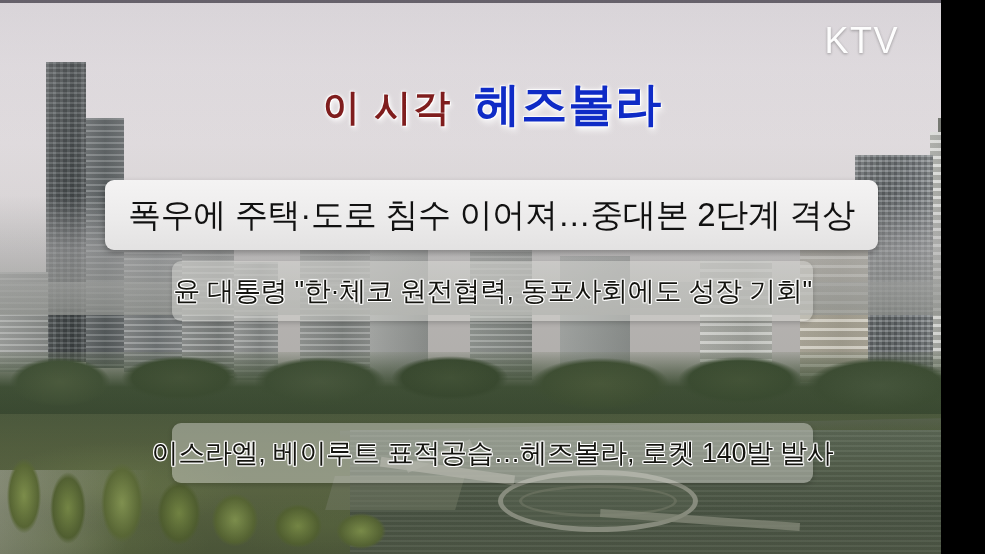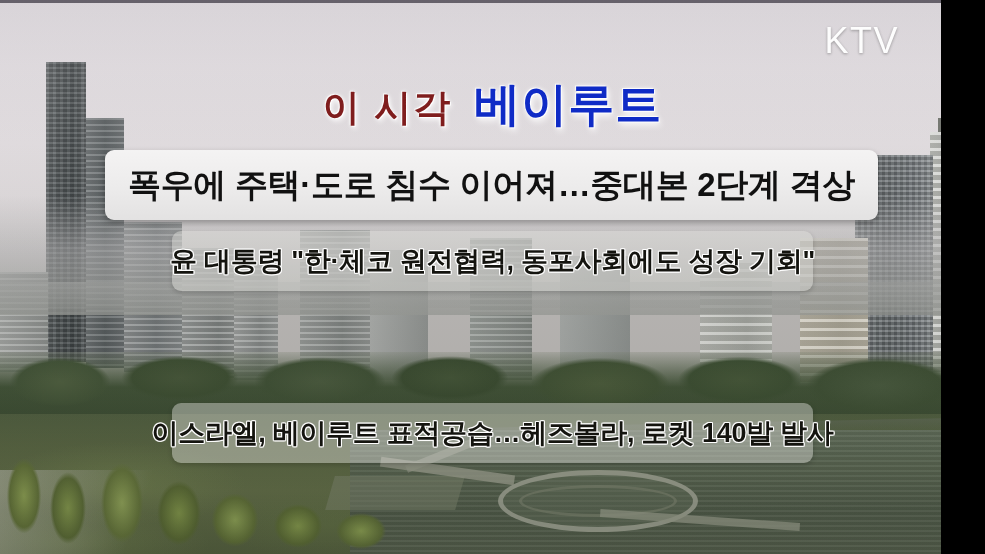--- a/index.html
+++ b/index.html
@@ -275,23 +275,24 @@
       1px 1px 0 rgba(255,255,255,.9),
       -1px -1px 0 rgba(255,255,255,.8),
       2px 4px 6px rgba(255,255,255,.85);
   }
 
   
   .headline {
     position:absolute;
     display:flex; align-items:center; justify-content:center;
     border-radius:9px;
-    font-weight:bold;
+    font-weight:normal;
     white-space:nowrap;
     font-family:"Liberation Sans", sans-serif;
+    margin-top:30px;
   }
 
   
   .headline.primary {
     left:105px; top:150px; width:773px; height:70px;
     background:linear-gradient(180deg,#f4f3f3 0%, #ecebeb 55%, #e3e2e2 100%);
     box-shadow:0 3px 6px rgba(0,0,0,.30);
     font-size:33px;
     color:#111111;
     letter-spacing:-0.3px;
@@ -306,21 +307,21 @@
     color:#14140f;
     letter-spacing:-0.3px;
     text-shadow:
       1px 0 0 rgba(255,255,255,.95), -1px 0 0 rgba(255,255,255,.95),
       0 1px 0 rgba(255,255,255,.95), 0 -1px 0 rgba(255,255,255,.95),
       1px 1px 0 rgba(255,255,255,.8), -1px -1px 0 rgba(255,255,255,.8),
       1px -1px 0 rgba(255,255,255,.8), -1px 1px 0 rgba(255,255,255,.8);
   }
   .headline.row2 { top:231px; }
   .headline.row3 { top:312px; }
-  .headline.row4 { top:403px; }
+  .headline.row4 { top:393px; }
 </style>
 </head>
 <body>
 
 <div id="screen">
 
   <div class="bg">
     <div class="sky"></div>
     <div class="topline"></div>
 
@@ -362,21 +363,21 @@
     <div class="tree t5"></div>
     <div class="tree t6"></div>
     <div class="tree t7"></div>
 
     <div class="grade"></div>
   </div>
 
   <div class="ktv">KTV</div>
 
   <div class="title-wrap">
-    <span class="title-small">이 시각</span><span class="title-big">베이루트</span>
+    <span class="title-small">이 시각</span><span class="title-big">헤즈볼라</span>
   </div>
 
   <div class="headline primary">폭우에 주택·도로 침수 이어져…중대본 2단계 격상</div>
 
   <div class="headline secondary row2">윤 대통령 "한·체코 원전협력, 동포사회에도 성장 기회"</div>
 
 
   <div class="headline secondary row4">이스라엘, 베이루트 표적공습…헤즈볼라, 로켓 140발 발사</div>
 
 </div>

